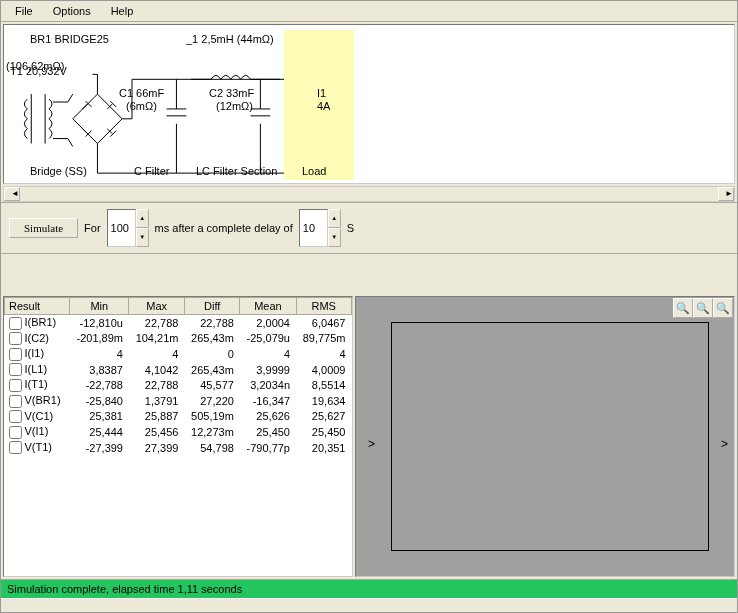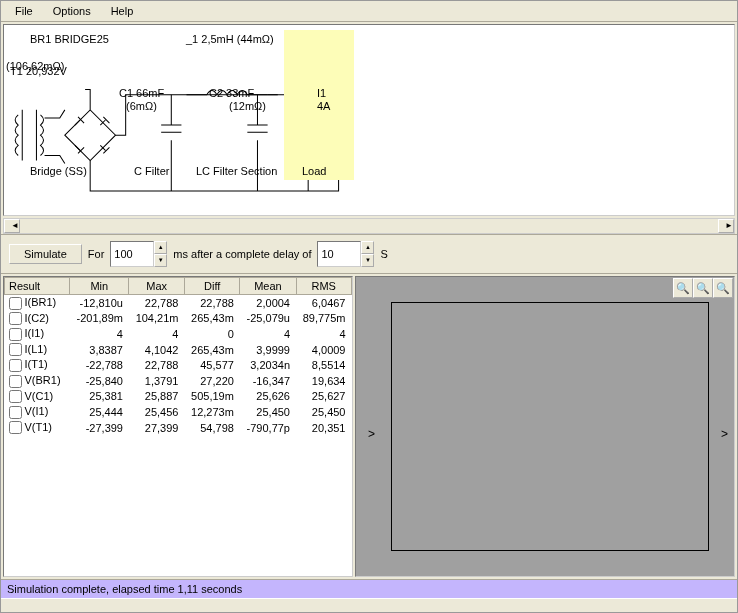--- a/index.html
+++ b/index.html
@@ -20,21 +20,21 @@
       padding: 2px 6px;
       border-bottom: 1px solid #aca899;
       display: flex;
       gap: 4px;
     }
     .menubar span {
       padding: 2px 8px;
       cursor: default;
     }
     .circuit-area {
-      height: 192px;
+      height: 160px;
       background: #fff;
       border: 1px inset #ccc;
       margin: 2px;
       position: relative;
       overflow: hidden;
     }
     .circuit-canvas { width: 100%; height: 100%; }
     .load-region {
       position: absolute;
       left: 280px; top: 5px;
@@ -60,43 +60,45 @@
       align-items: center;
       gap: 6px;
       border-top: 1px solid #aca899;
       border-bottom: 1px solid #aca899;
     }
     .btn {
       background: #ece9d8;
       border: 1px outset #fff;
       padding: 3px 14px;
       font-size: 11px;
+      font-family: Liberation Serif, serif;
     }
     .numinput {
       display: inline-flex;
       align-items: stretch;
     }
     .numinput input {
-      width: 44px;
+      width: 29px;
       border: 1px inset #ccc;
       font-size: 11px;
       text-align: left;
-      padding: 6px 3px;
+      padding: 12px 3px;
     }
     .spin {
       display: flex; flex-direction: column; width: 13px;
     }
     .spin button {
       flex: 1; font-size: 6px; line-height: 5px;
       border: 1px outset #fff; background: #ece9d8; padding: 0;
     }
     .mid {
       flex: 1;
       display: flex;
       min-height: 0;
+      margin-top: 40px;
     }
     .table-pane {
       width: 350px;
       background: #fff;
       border: 1px inset #ccc;
       margin: 2px 0 2px 2px;
       overflow: auto;
     }
     table { border-collapse: collapse; width: 100%; font-size: 11px; }
     th {
@@ -134,21 +136,21 @@
       left: 35px; top: 25px; right: 25px; bottom: 25px;
       background: #a0a0a0;
       border: 1px solid #000;
     }
     .plot-tick {
       position: absolute; font-size: 12px; color: #000;
     }
     .statusbar {
       border-top: 1px solid #aca899;
       padding: 3px 6px;
-      background: #c4b5fd;
+      background: #22c55e;
       font-size: 11px;
     }
     .sb2 {
       border-top: 1px solid #fff;
       height: 14px;
       background: #ece9d8;
     }
   </style>
 </head>
 <body>
@@ -187,21 +189,21 @@
       <path d="M260 55 h70 v25"></path>
     </g>
   </svg>
   <div class="c-label" style="left:26px;top:8px">BR1 BRIDGE25</div>
   <div class="c-label" style="left:6px;top:40px">T1 20,932V</div>
   <div class="c-label" style="left:2px;top:35px">(106,62mΩ)</div>
   <div class="c-label" style="left:182px;top:8px">_1 2,5mH (44mΩ)</div>
   <div class="c-label" style="left:115px;top:62px">C1 66mF</div>
   <div class="c-label" style="left:122px;top:75px">(6mΩ)</div>
   <div class="c-label" style="left:205px;top:62px">C2 33mF</div>
-  <div class="c-label" style="left:225px;top:75px">(12mΩ)</div>
+  <div class="c-label" style="left:212px;top:75px">(12mΩ)</div>
   <div class="c-label" style="left:313px;top:62px">I1</div>
   <div class="c-label" style="left:313px;top:75px">4A</div>
   <div class="c-label" style="left:26px;top:140px">Bridge (SS)</div>
   <div class="c-label" style="left:130px;top:140px">C Filter</div>
   <div class="c-label" style="left:192px;top:140px">LC Filter Section</div>
   <div class="c-label" style="left:298px;top:140px">Load</div>
 </div>
 
 <div class="hscroll">
   <button>◄</button>

